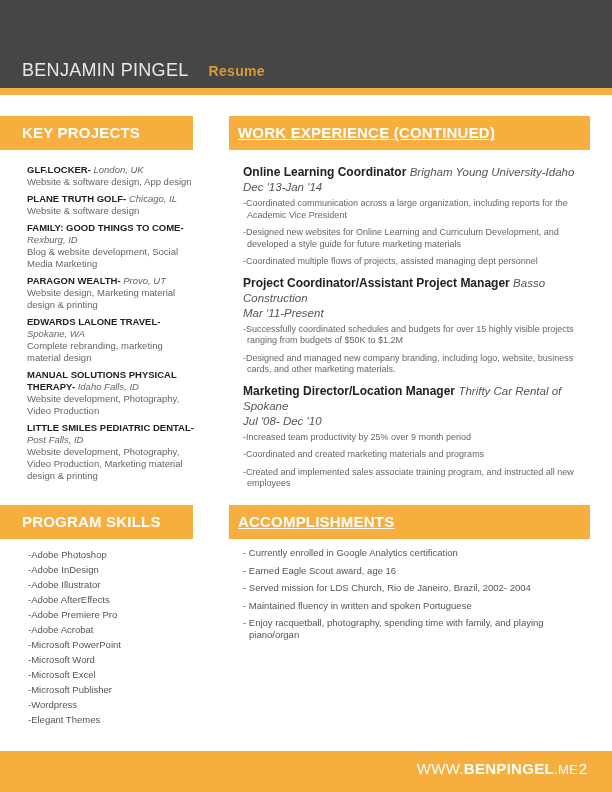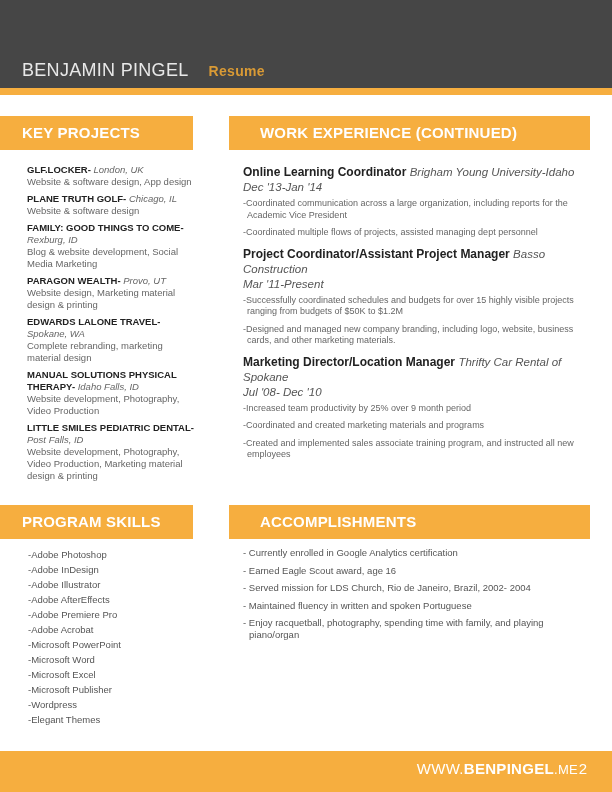--- a/index.html
+++ b/index.html
@@ -4,21 +4,21 @@
 <style>
   * { box-sizing: border-box; margin: 0; padding: 0; }
   body { width: 612px; height: 792px; background: #fff; position: relative; overflow: hidden;
          font-family: "Liberation Sans", sans-serif; color: #555; }
   .topbar { position: absolute; left: 0; top: 0; width: 612px; height: 88px; background: #464646; }
   .topstripe { position: absolute; left: 0; top: 88px; width: 612px; height: 7px; background: #f6ae3f; }
   .name { position: absolute; left: 22px; top: 60px; font-size: 18px; color: #e8e8e8; letter-spacing: 0.3px; white-space: nowrap; }
   .name .sub { color: #d99a35; font-size: 14px; margin-left: 20px; font-weight: bold; }
   .hdr { position: absolute; height: 34px; background: #f6ae3f; color: #fff; font-weight: bold; font-size: 15px;
          padding-left: 22px; line-height: 34px; letter-spacing: 0.2px; }
-  .hdr.right { padding-left: 31px; }
+  .hdr.right { padding-left: 9px; text-decoration: underline; }
   .col { position: absolute; font-size: 9.5px; line-height: 12px; }
   .proj { margin-bottom: 5px; color: #666; }
   .proj .t { font-weight: bold; color: #222; }
   .proj .loc { font-style: italic; color: #666; }
   .job { margin-bottom: 8px; }
   .job .title { font-size: 12px; font-weight: bold; color: #222; line-height: 15px; }
   .job .co, .job .date { font-style: italic; font-weight: normal; color: #555; font-size: 11.5px; }
   .job .dateline { font-style: italic; color: #555; font-size: 11.5px; line-height: 14px; margin-bottom: 4px; }
   .bullet { font-size: 9px; line-height: 11.5px; color: #666; margin-bottom: 6px; padding-left: 4px; text-indent: -4px; }
   .skill { font-size: 9.5px; line-height: 15px; color: #555; }
@@ -50,20 +50,21 @@
     <div class="proj"><span class="t">PARAGON WEALTH</span><span class="t">- </span><span class="loc">Provo, UT</span><div>Website design, Marketing material design &amp; printing</div></div>
     <div class="proj"><span class="t">EDWARDS LALONE TRAVEL</span><span class="t">- </span><span class="loc">Spokane, WA</span><div>Complete rebranding, marketing material design</div></div>
     <div class="proj"><span class="t">MANUAL SOLUTIONS PHYSICAL THERAPY</span><span class="t">- </span><span class="loc">Idaho Falls, ID</span><div>Website development, Photography, Video Production</div></div>
     <div class="proj"><span class="t">LITTLE SMILES PEDIATRIC DENTAL</span><span class="t">- </span><span class="loc">Post Falls, ID</span><div>Website development, Photography, Video Production, Marketing material design &amp; printing</div></div>
   </div>
 <div class="col" id="jobs" style="left:243px;top:165px;width:350px;">
     <div class="job">
       <div class="title"><span>Online Learning Coordinator</span><span> </span><span class="co">Brigham Young University-Idaho</span></div>
       <div class="dateline">Dec '13-Jan '14</div>
       <div class="bullet">-Coordinated communication across a large organization, including reports for the Academic Vice President</div>
+      <div class="bullet">-Designed new websites for Online Learning and Curriculum Development, and developed a style guide for future marketing materials</div>
       <div class="bullet">-Coordinated multiple flows of projects, assisted managing dept personnel</div>
     </div>
     <div class="job">
       <div class="title"><span>Project  Coordinator/Assistant Project Manager</span><span> </span><span class="co">Basso Construction</span></div>
       <div class="dateline">Mar '11-Present</div>
       <div class="bullet">-Successfully coordinated schedules and budgets for over 15 highly visible projects ranging  from budgets of $50K to $1.2M</div>
       <div class="bullet">-Designed and managed new company branding, including logo, website, business cards, and other marketing materials.</div>
     </div>
     <div class="job">
       <div class="title"><span>Marketing Director/Location Manager</span><span> </span><span class="co">Thrifty Car Rental of Spokane</span></div>

